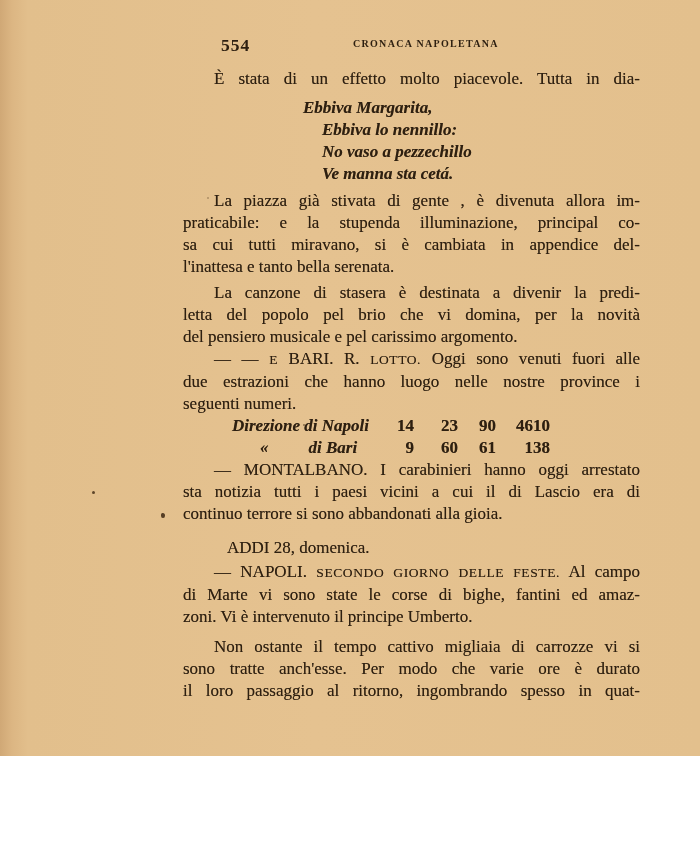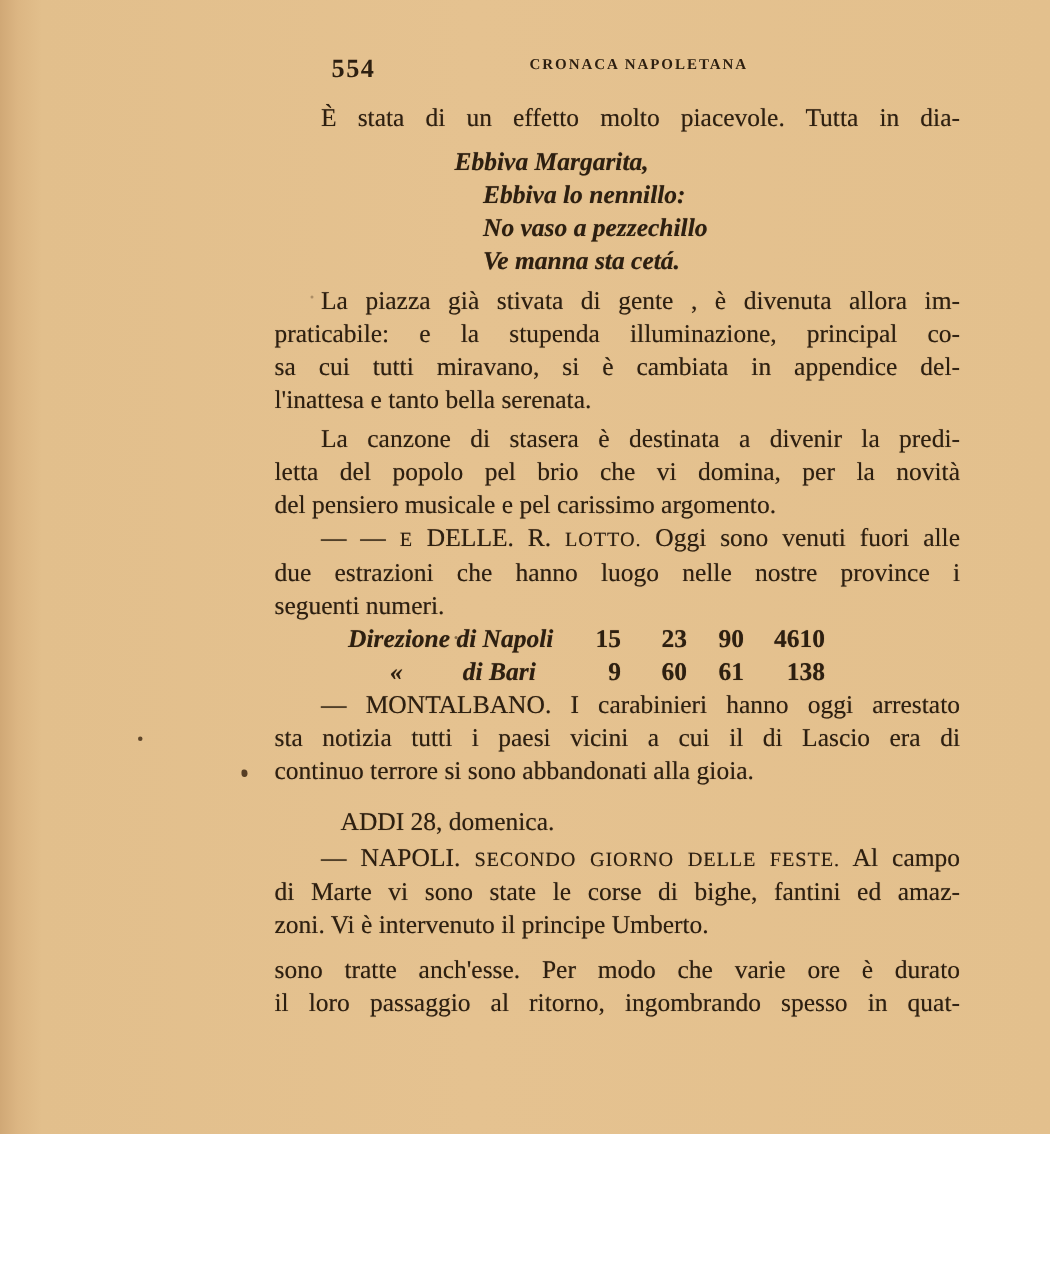--- a/index.html
+++ b/index.html
@@ -93,29 +93,29 @@
       <div class="line last">l'inattesa e tanto bella serenata.</div>
     </div>
 
     <div class="para p3">
       <div class="line j ind">La canzone di stasera è destinata a divenir la predi-</div>
       <div class="line j">letta del popolo pel brio che vi domina, per la novità</div>
       <div class="line last">del pensiero musicale e pel carissimo argomento.</div>
     </div>
 
     <div class="para p4">
-      <div class="line j ind"><span>— —</span> <span class="sc">E</span> <span>DELLE. R.</span> <span class="sc">LOTTO.</span> <span>Oggi sono venuti fuori alle</span></div>
+      <div class="line j ind"><span>— —</span> <span class="sc">E</span> <span>BARI. R.</span> <span class="sc">LOTTO.</span> <span>Oggi sono venuti fuori alle</span></div>
       <div class="line j">due estrazioni che hanno luogo nelle nostre province i</div>
       <div class="line last">seguenti numeri.</div>
     </div>
 
     <div class="lotto">
       <div class="lotto-row">
         <span class="lotto-label">Direzione di Napoli</span>
-        <span class="num0">15</span>
+        <span class="num0">14</span>
         <span class="num1">23</span>
         <span class="num2">90</span>
         <span class="num3">46</span>
         <span class="num4">10</span>
       </div>
       <div class="lotto-row">
         <span class="lotto-label2"><span>«</span><span class="lname">di Bari</span></span>
         <span class="num0">9</span>
         <span class="num1">60</span>
         <span class="num2">61</span>
@@ -132,20 +132,21 @@
 
     <div class="line date-line">ADDI 28, domenica.</div>
 
     <div class="para p6">
       <div class="line j ind"><span>—</span> <span>NAPOLI.</span> <span class="sc">SECONDO GIORNO DELLE FESTE.</span> <span>Al campo</span></div>
       <div class="line j">di Marte vi sono state le corse di bighe, fantini ed amaz-</div>
       <div class="line last">zoni. Vi è intervenuto il principe Umberto.</div>
     </div>
 
     <div class="para p7">
+      <div class="line j ind">Non ostante il tempo cattivo migliaia di carrozze vi si</div>
       <div class="line j">sono tratte anch'esse. Per modo che varie ore è durato</div>
       <div class="line j">il loro passaggio al ritorno, ingombrando spesso in quat-</div>
     </div>
 
   </div>
 
   <div class="speck sp1"></div>
   <div class="speck sp2"></div>
   <div class="speck sp3"></div>
   <div class="speck sp4"></div>

